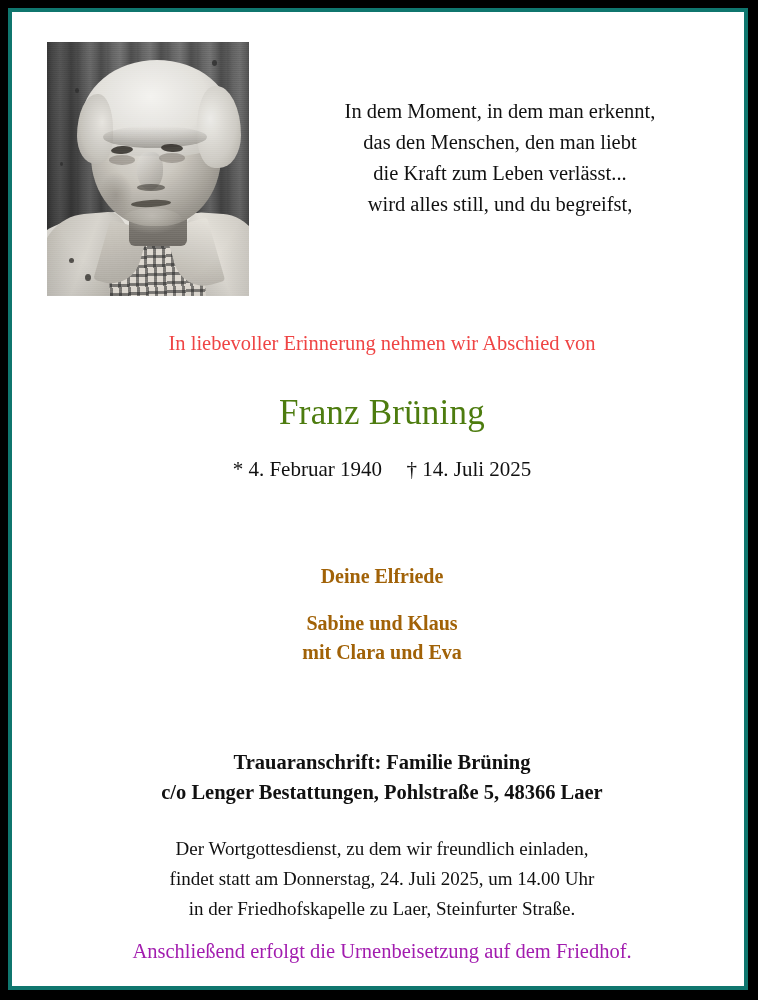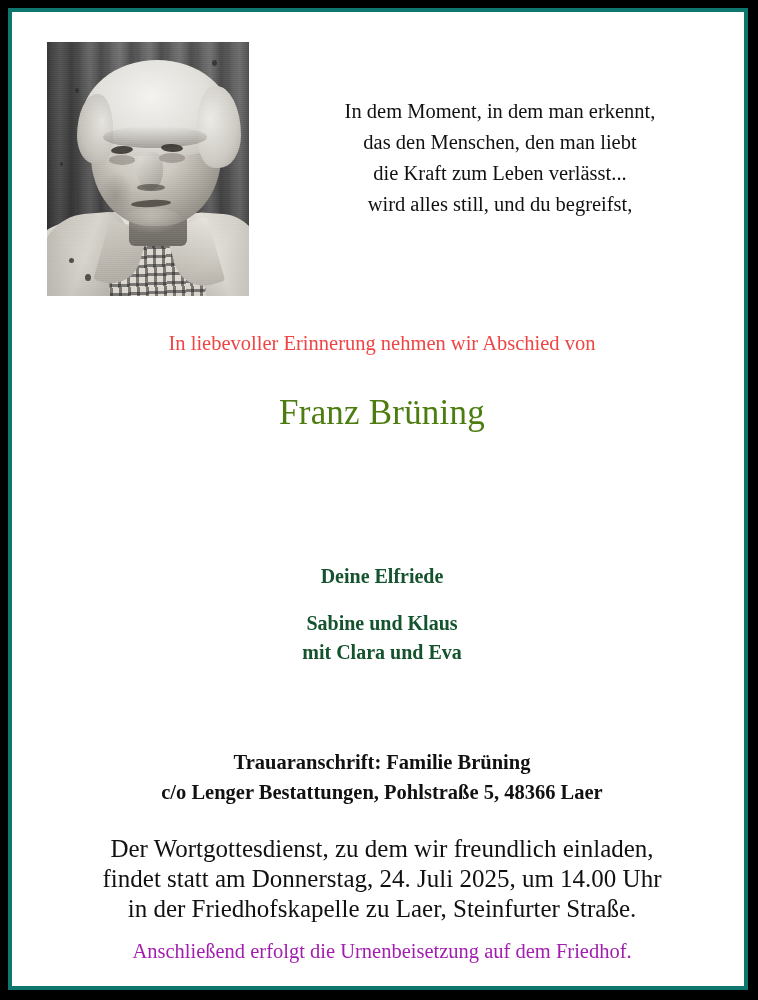--- a/index.html
+++ b/index.html
@@ -320,21 +320,21 @@
   }
   .dates .sep { display: inline-block; width: 14px; }
 
   
   .survivors {
     position: absolute;
     left: 20px;
     top: 550px;
     width: 700px;
     text-align: center;
-    color: #14532d;
+    color: #a16207;
     font-weight: bold;
     font-size: 20px;
     line-height: 29px;
   }
   .survivors .primary { margin-bottom: 18px; }
 
   
   .address {
     position: absolute;
     left: 20px;
@@ -347,21 +347,21 @@
     font-weight: bold;
   }
 
   
   .service {
     position: absolute;
     left: 20px;
     top: 822px;
     width: 700px;
     text-align: center;
-    font-size: 25px;
+    font-size: 19px;
     line-height: 30px;
     color: #111111;
   }
 
   
   .closing {
     position: absolute;
     left: 20px;
     top: 928px;
     width: 700px;
@@ -416,20 +416,27 @@
     <div>In dem Moment, in dem man erkennt,</div>
     <div>das den Menschen, den man liebt</div>
     <div>die Kraft zum Leben verlässt...</div>
     <div>wird alles still, und du begreifst,</div>
   </div>
 
   <div class="intro">In liebevoller Erinnerung nehmen wir Abschied von</div>
 
   <div class="name">Franz Brüning</div>
 
+  <div class="dates">
+    <span>*</span>
+    <span>4. Februar 1940</span>
+    <span class="sep"></span>
+    <span>†</span>
+    <span>14. Juli 2025</span>
+  </div>
 
   <div class="survivors">
     <div class="primary">Deine Elfriede</div>
     <div>Sabine und Klaus</div>
     <div>mit Clara und Eva</div>
   </div>
 
   <div class="address">
     <div>Trauaranschrift: Familie Brüning</div>
     <div>c/o Lenger Bestattungen, Pohlstraße 5, 48366 Laer</div>

